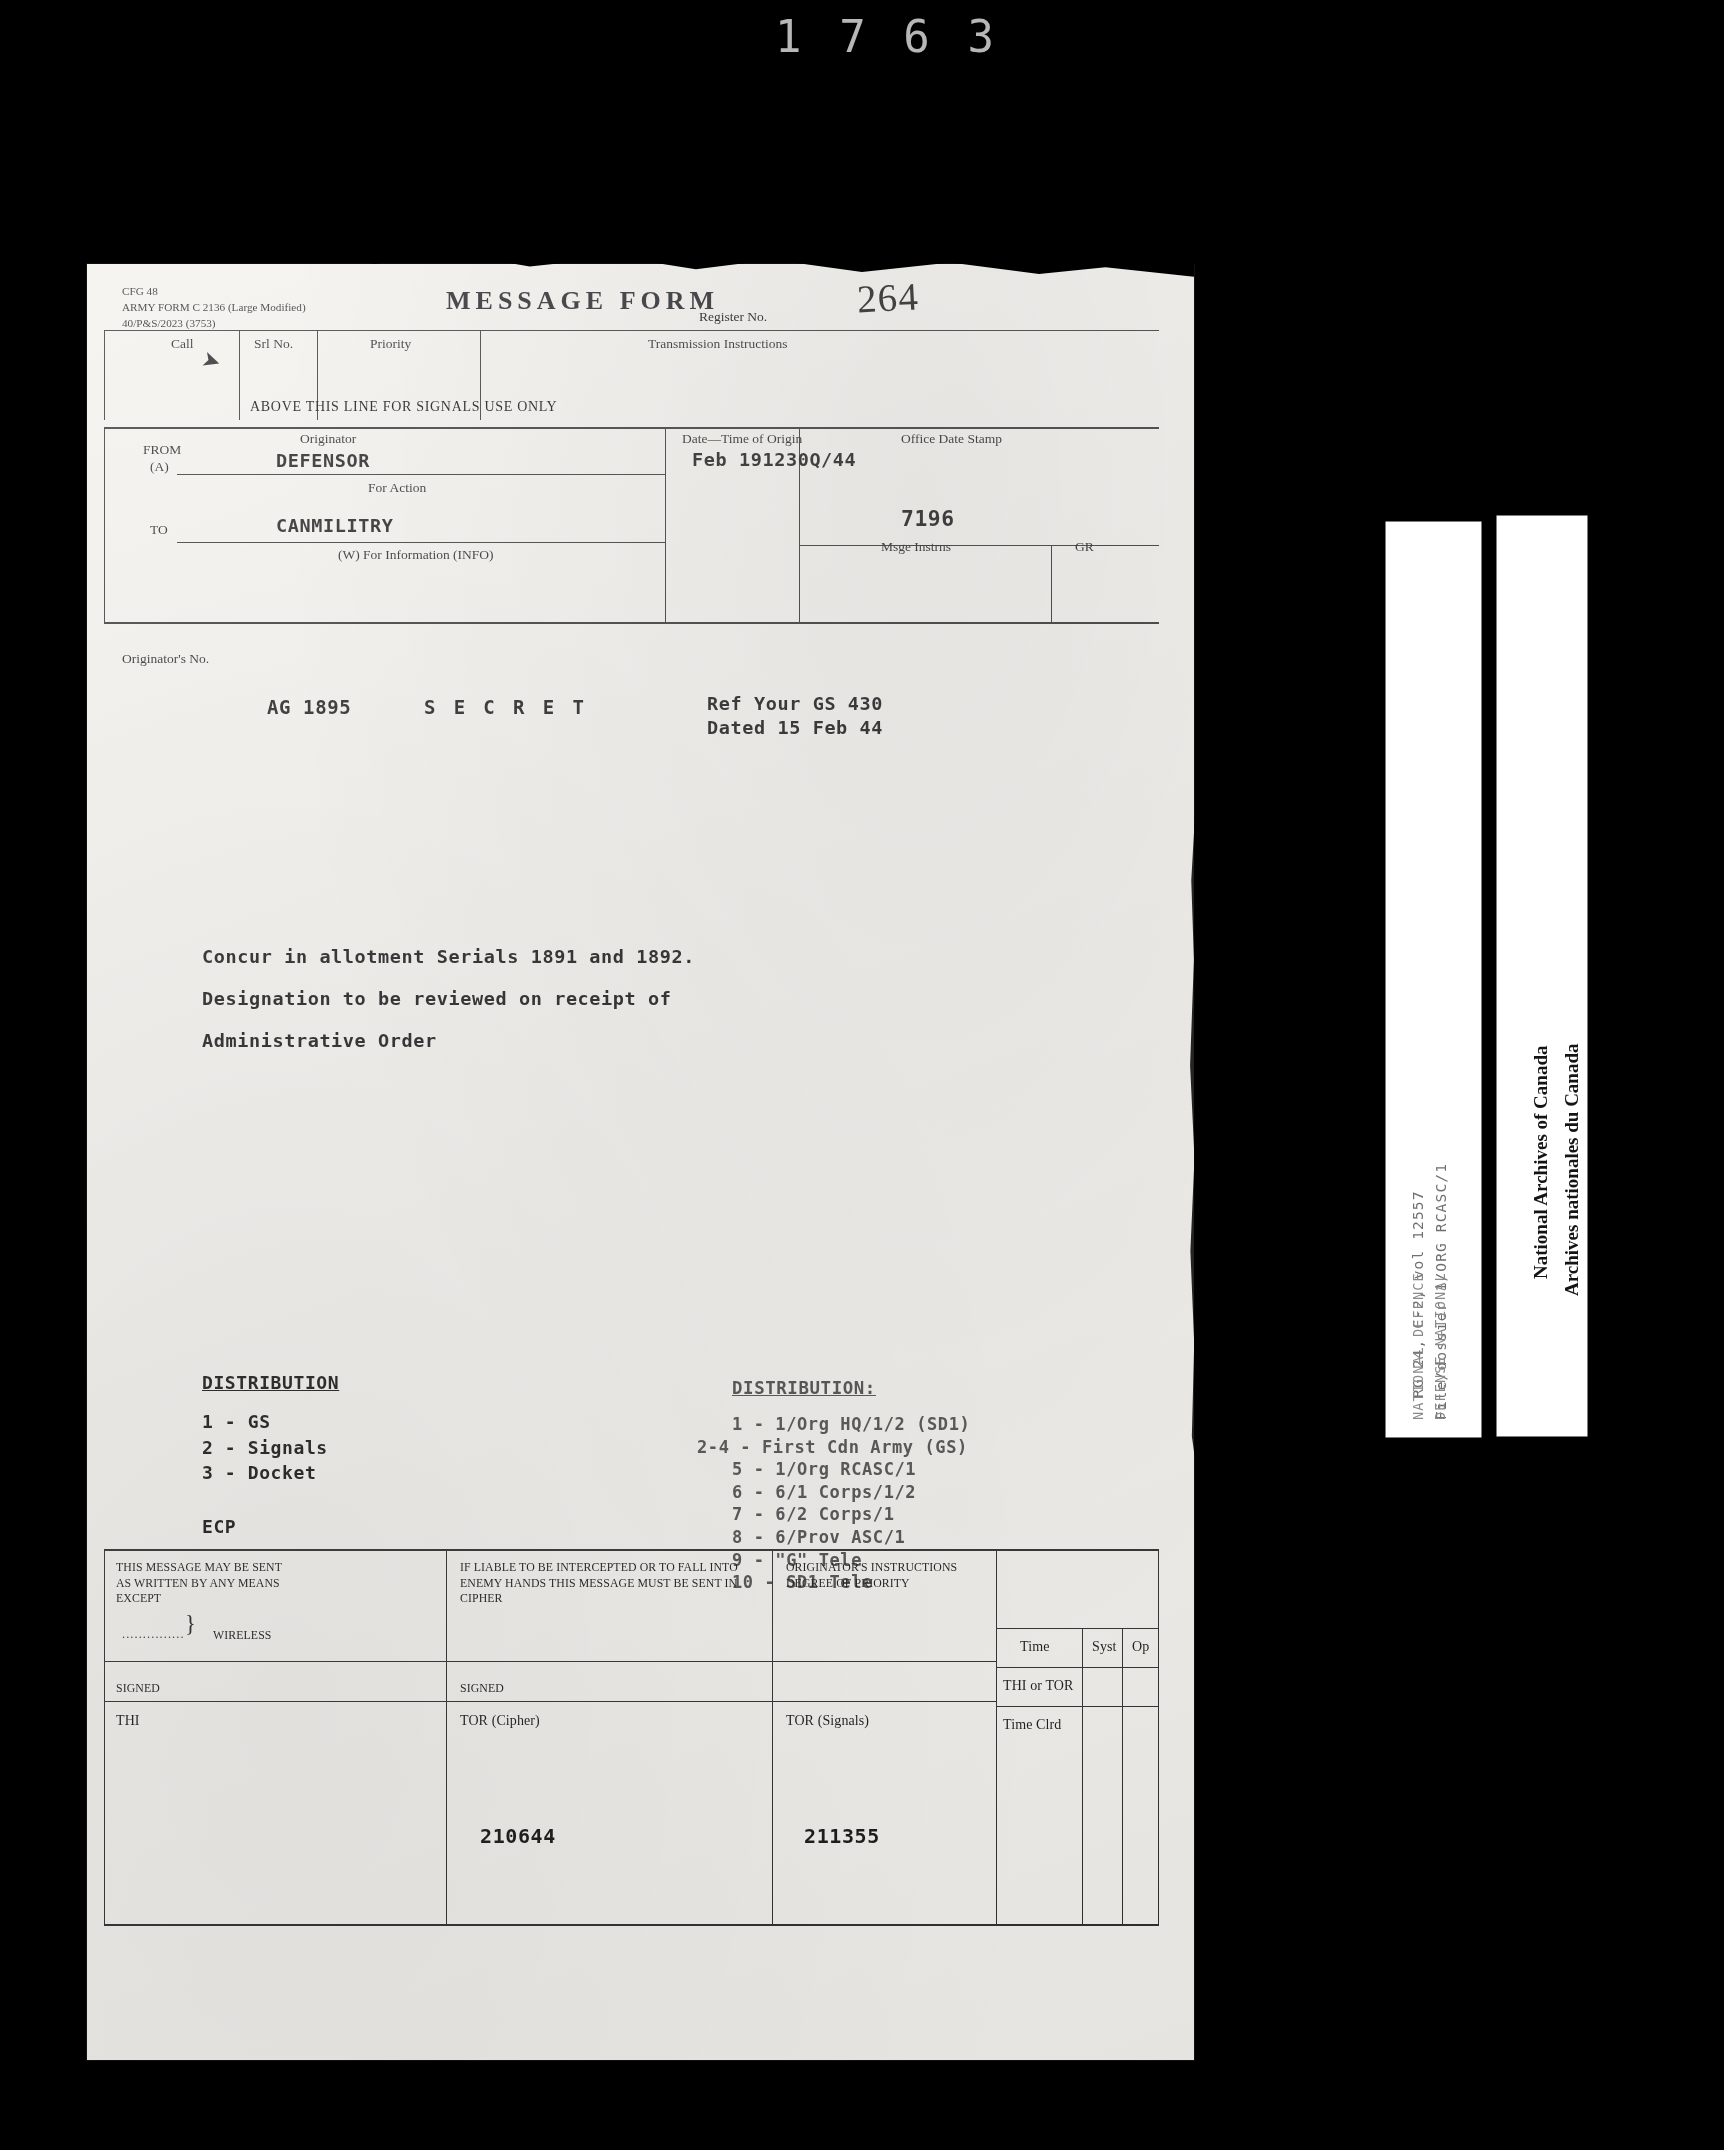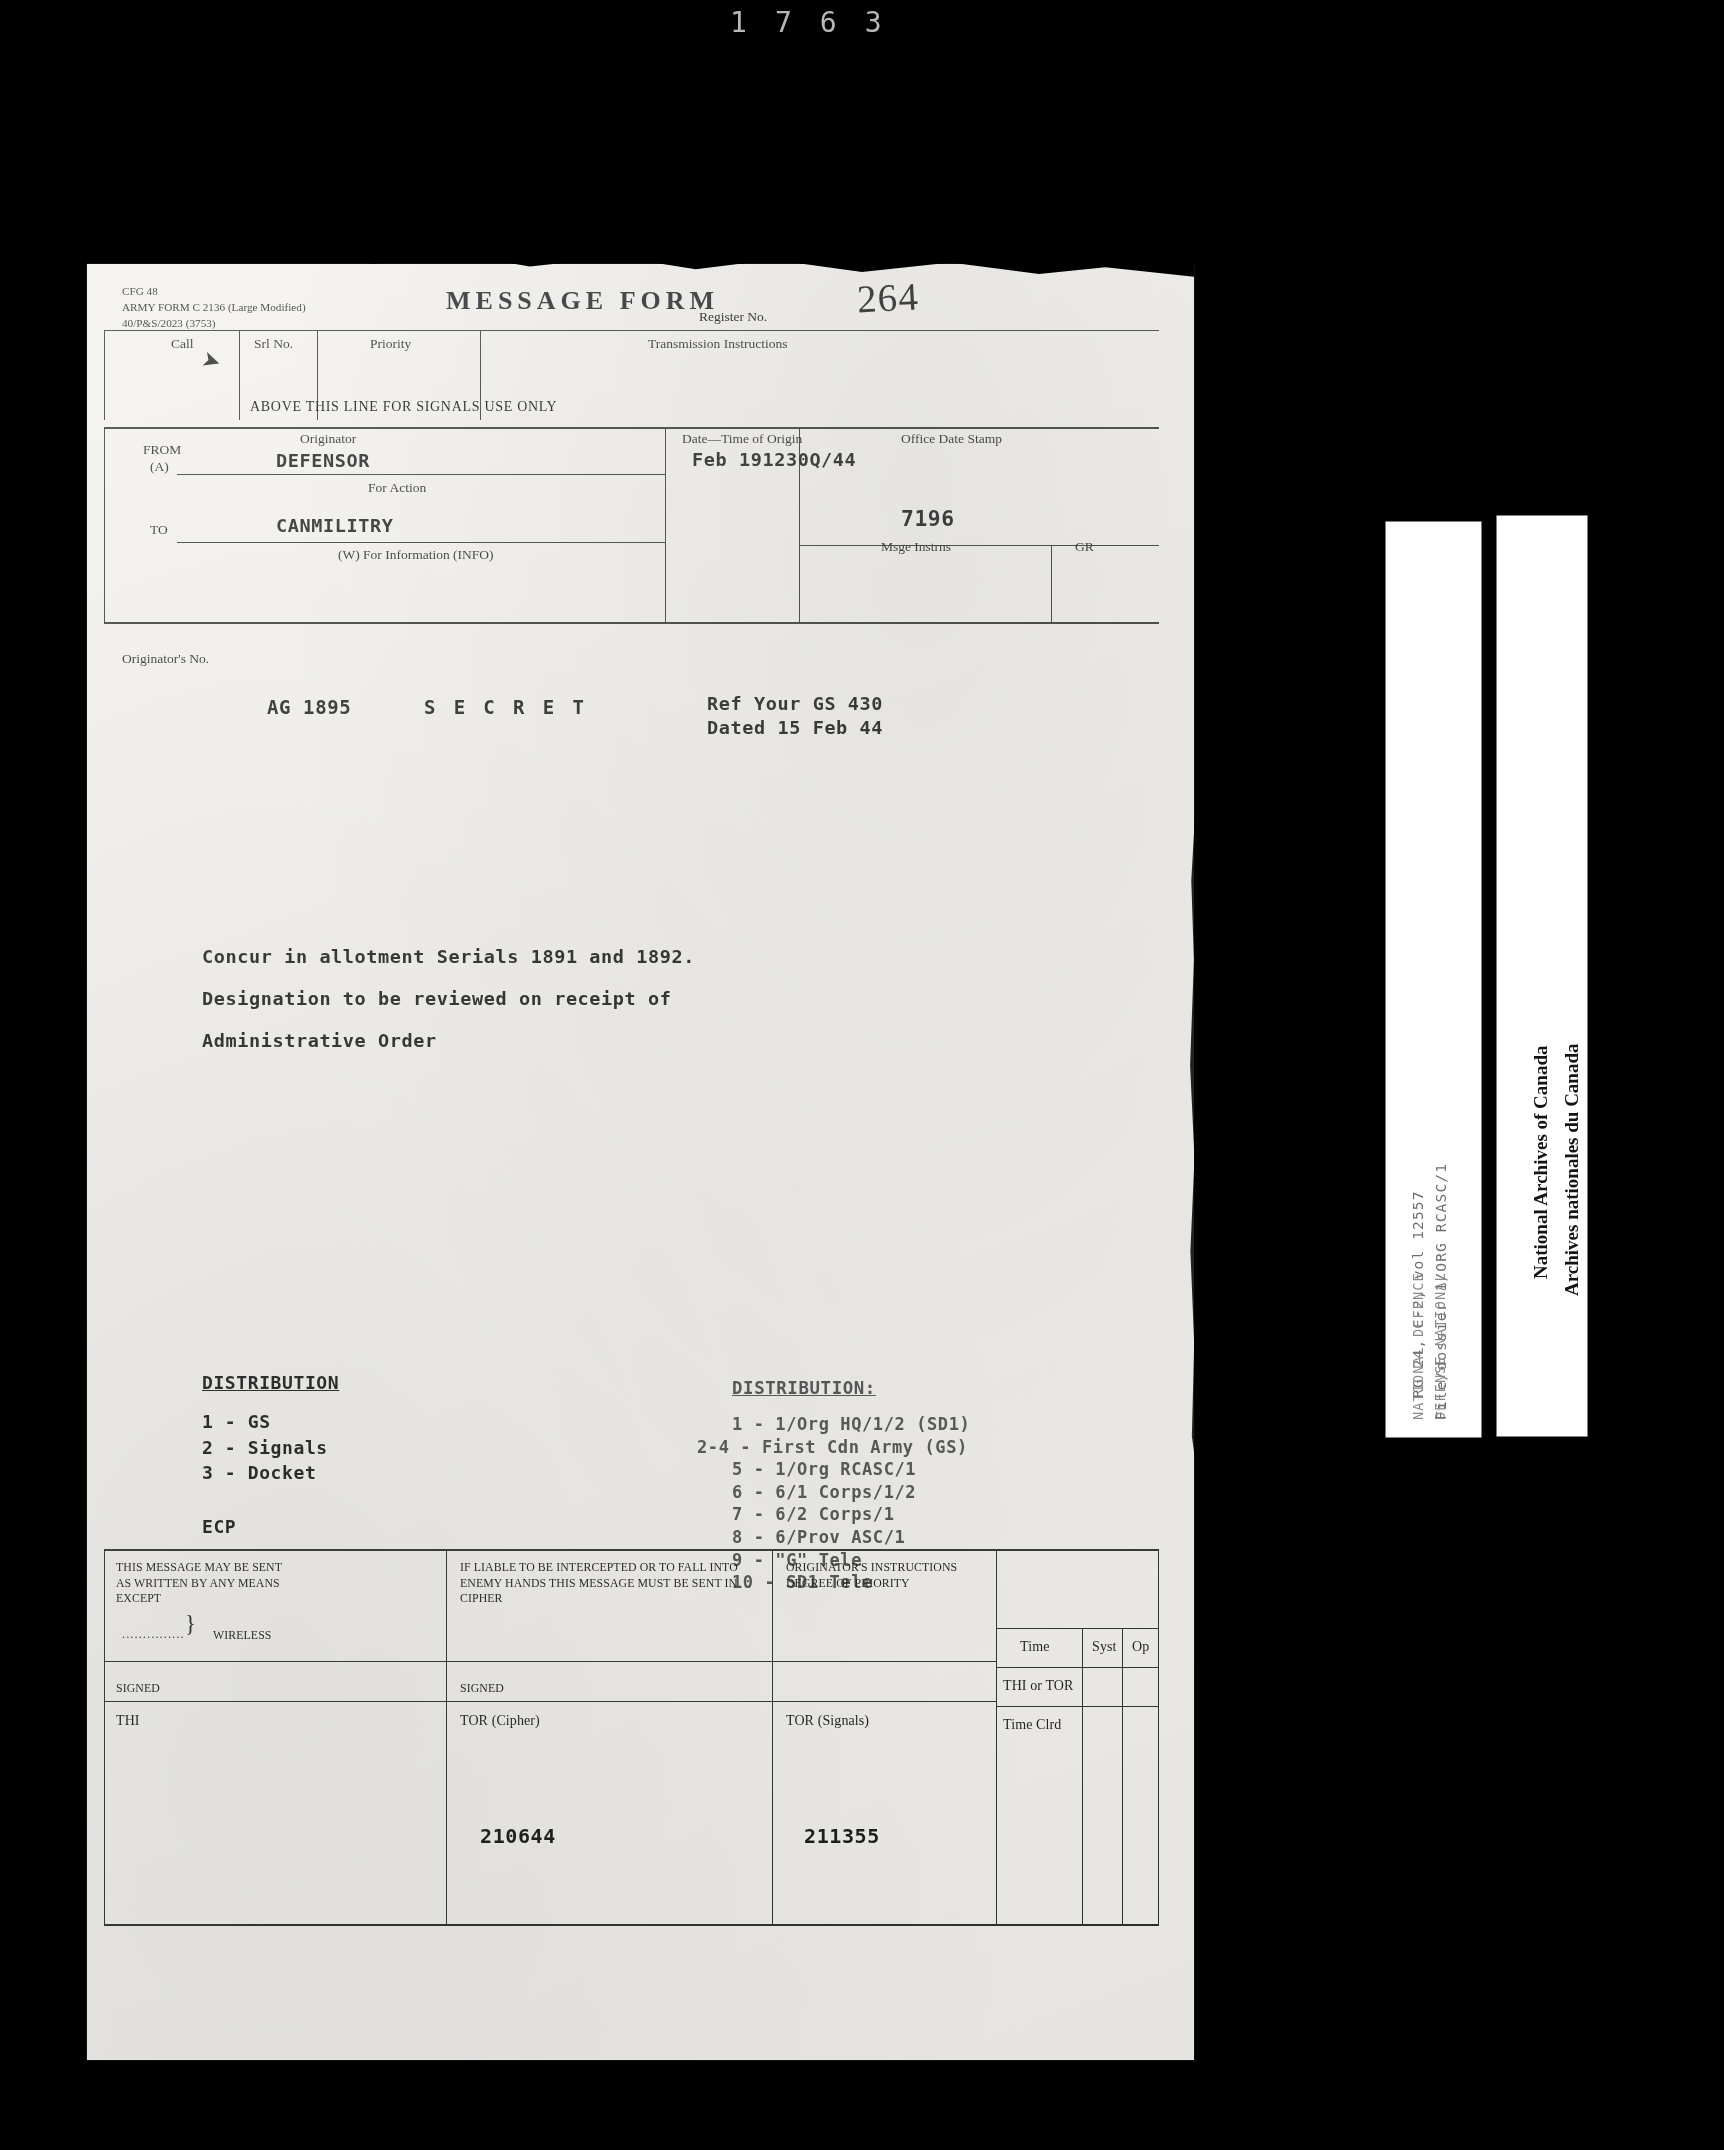--- a/index.html
+++ b/index.html
@@ -13,29 +13,29 @@
     position: relative;
     overflow: hidden;
     font-family: "Liberation Serif", serif;
     color: #000;
   }
 
   
   .frame-number {
     position: absolute;
     top: 5.6px;
-    left: 730px;
+    left: 775px;
     width: 359px;
     height: 62px;
     display: flex;
-    align-items: flex-start;
+    align-items: center;
     gap: 25px;
     color: #d8d8d8;
     font-family: "DejaVu Sans Mono", monospace;
-    font-size: 28px;
+    font-size: 44px;
     letter-spacing: 5.6px;
     opacity: .85;
   }
   .frame-number span { display: inline-block; }
 
   
   .sheet {
     position: absolute;
     left: 87px;
     top: 264px;

